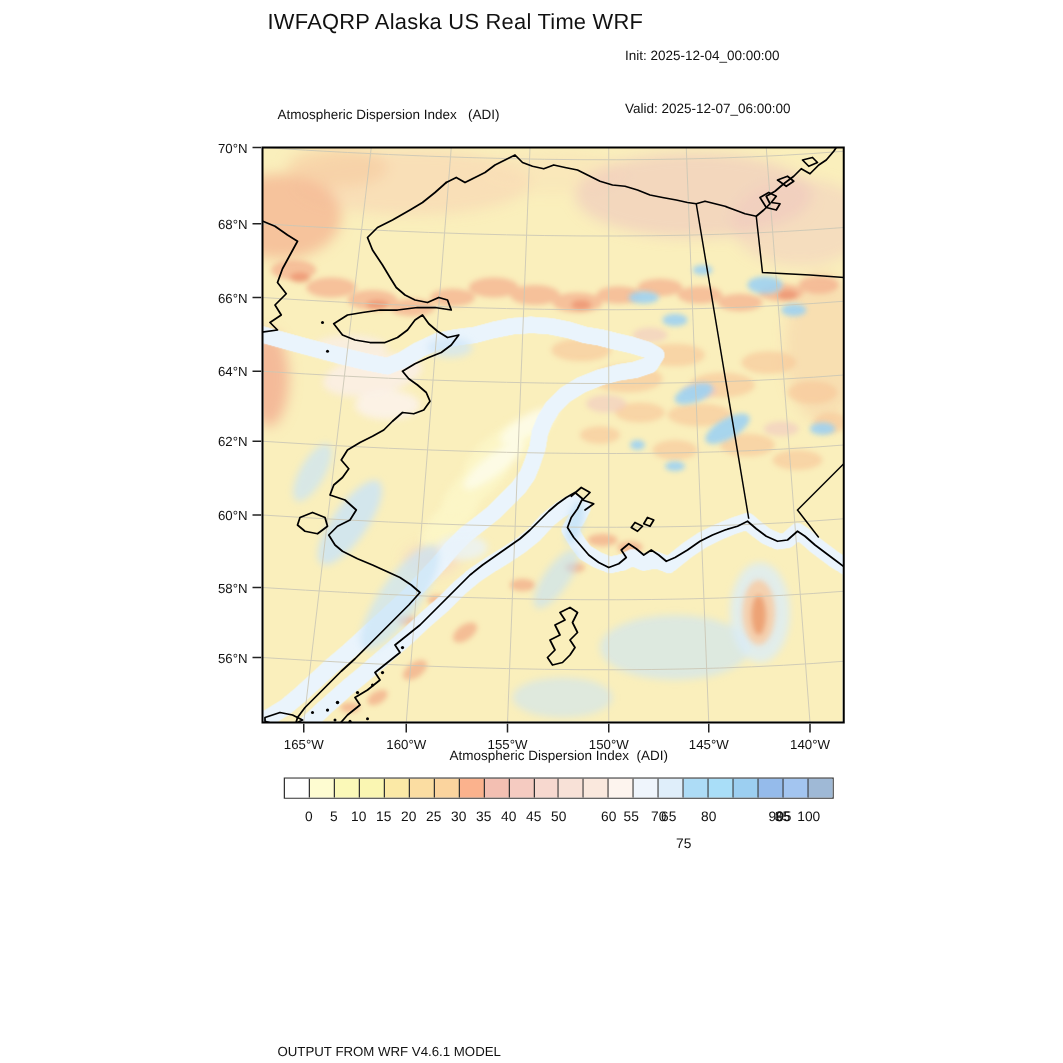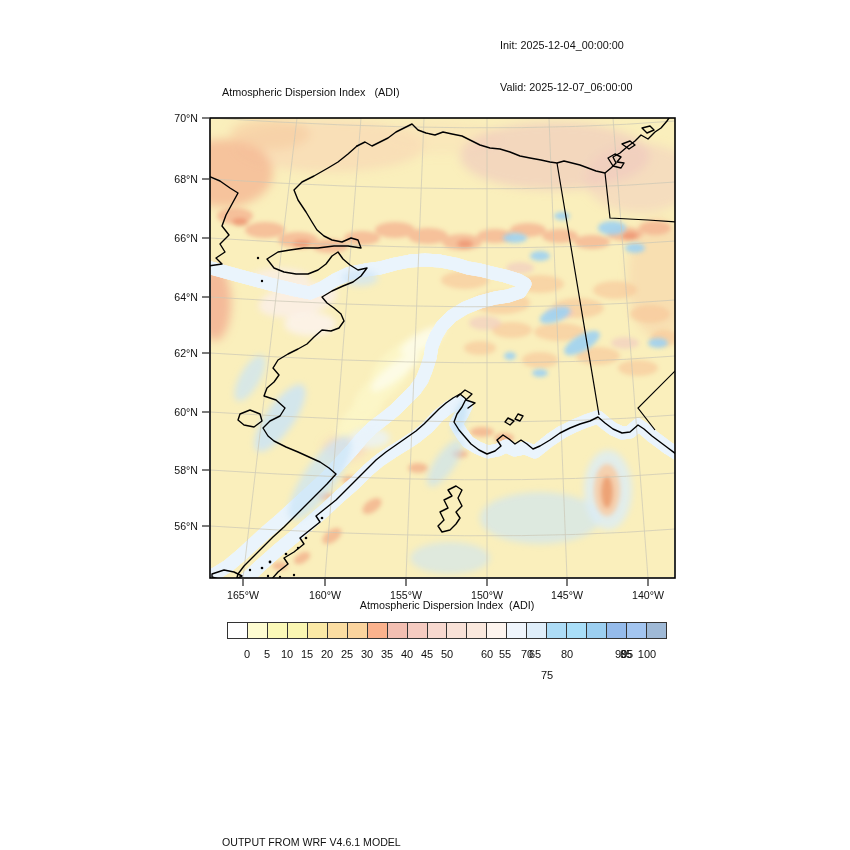--- a/index.html
+++ b/index.html
@@ -16,20 +16,21 @@
   #cbar-ticks{left:227px;top:648px;width:440px;height:14px;font-size:11px;}
   #cbar-ticks span{position:absolute;width:30px;text-align:center;top:0;}
   #footer{left:222px;top:809px;font-size:10.6px;line-height:13.5px;white-space:pre;}
   svg text{font-family:"Liberation Sans",sans-serif;font-size:10.6px;fill:#111;}
 </style>
 </head>
 <body>
 
 <div id="stage">
 
+  <div id="plot-title" class="abs">IWFAQRP Alaska US Real Time WRF</div>
   <div id="init-block" class="abs">
     <div>Init: 2025-12-04_00:00:00</div>
     <div>Valid: 2025-12-07_06:00:00</div>
   </div>
 
   <div id="map-title" class="abs">Atmospheric Dispersion Index   (ADI)</div>
 
   <svg class="abs" style="left:165px;top:110px" width="525" height="492" viewBox="0 0 525 492">
     <defs>
       <clipPath id="mapclip">

